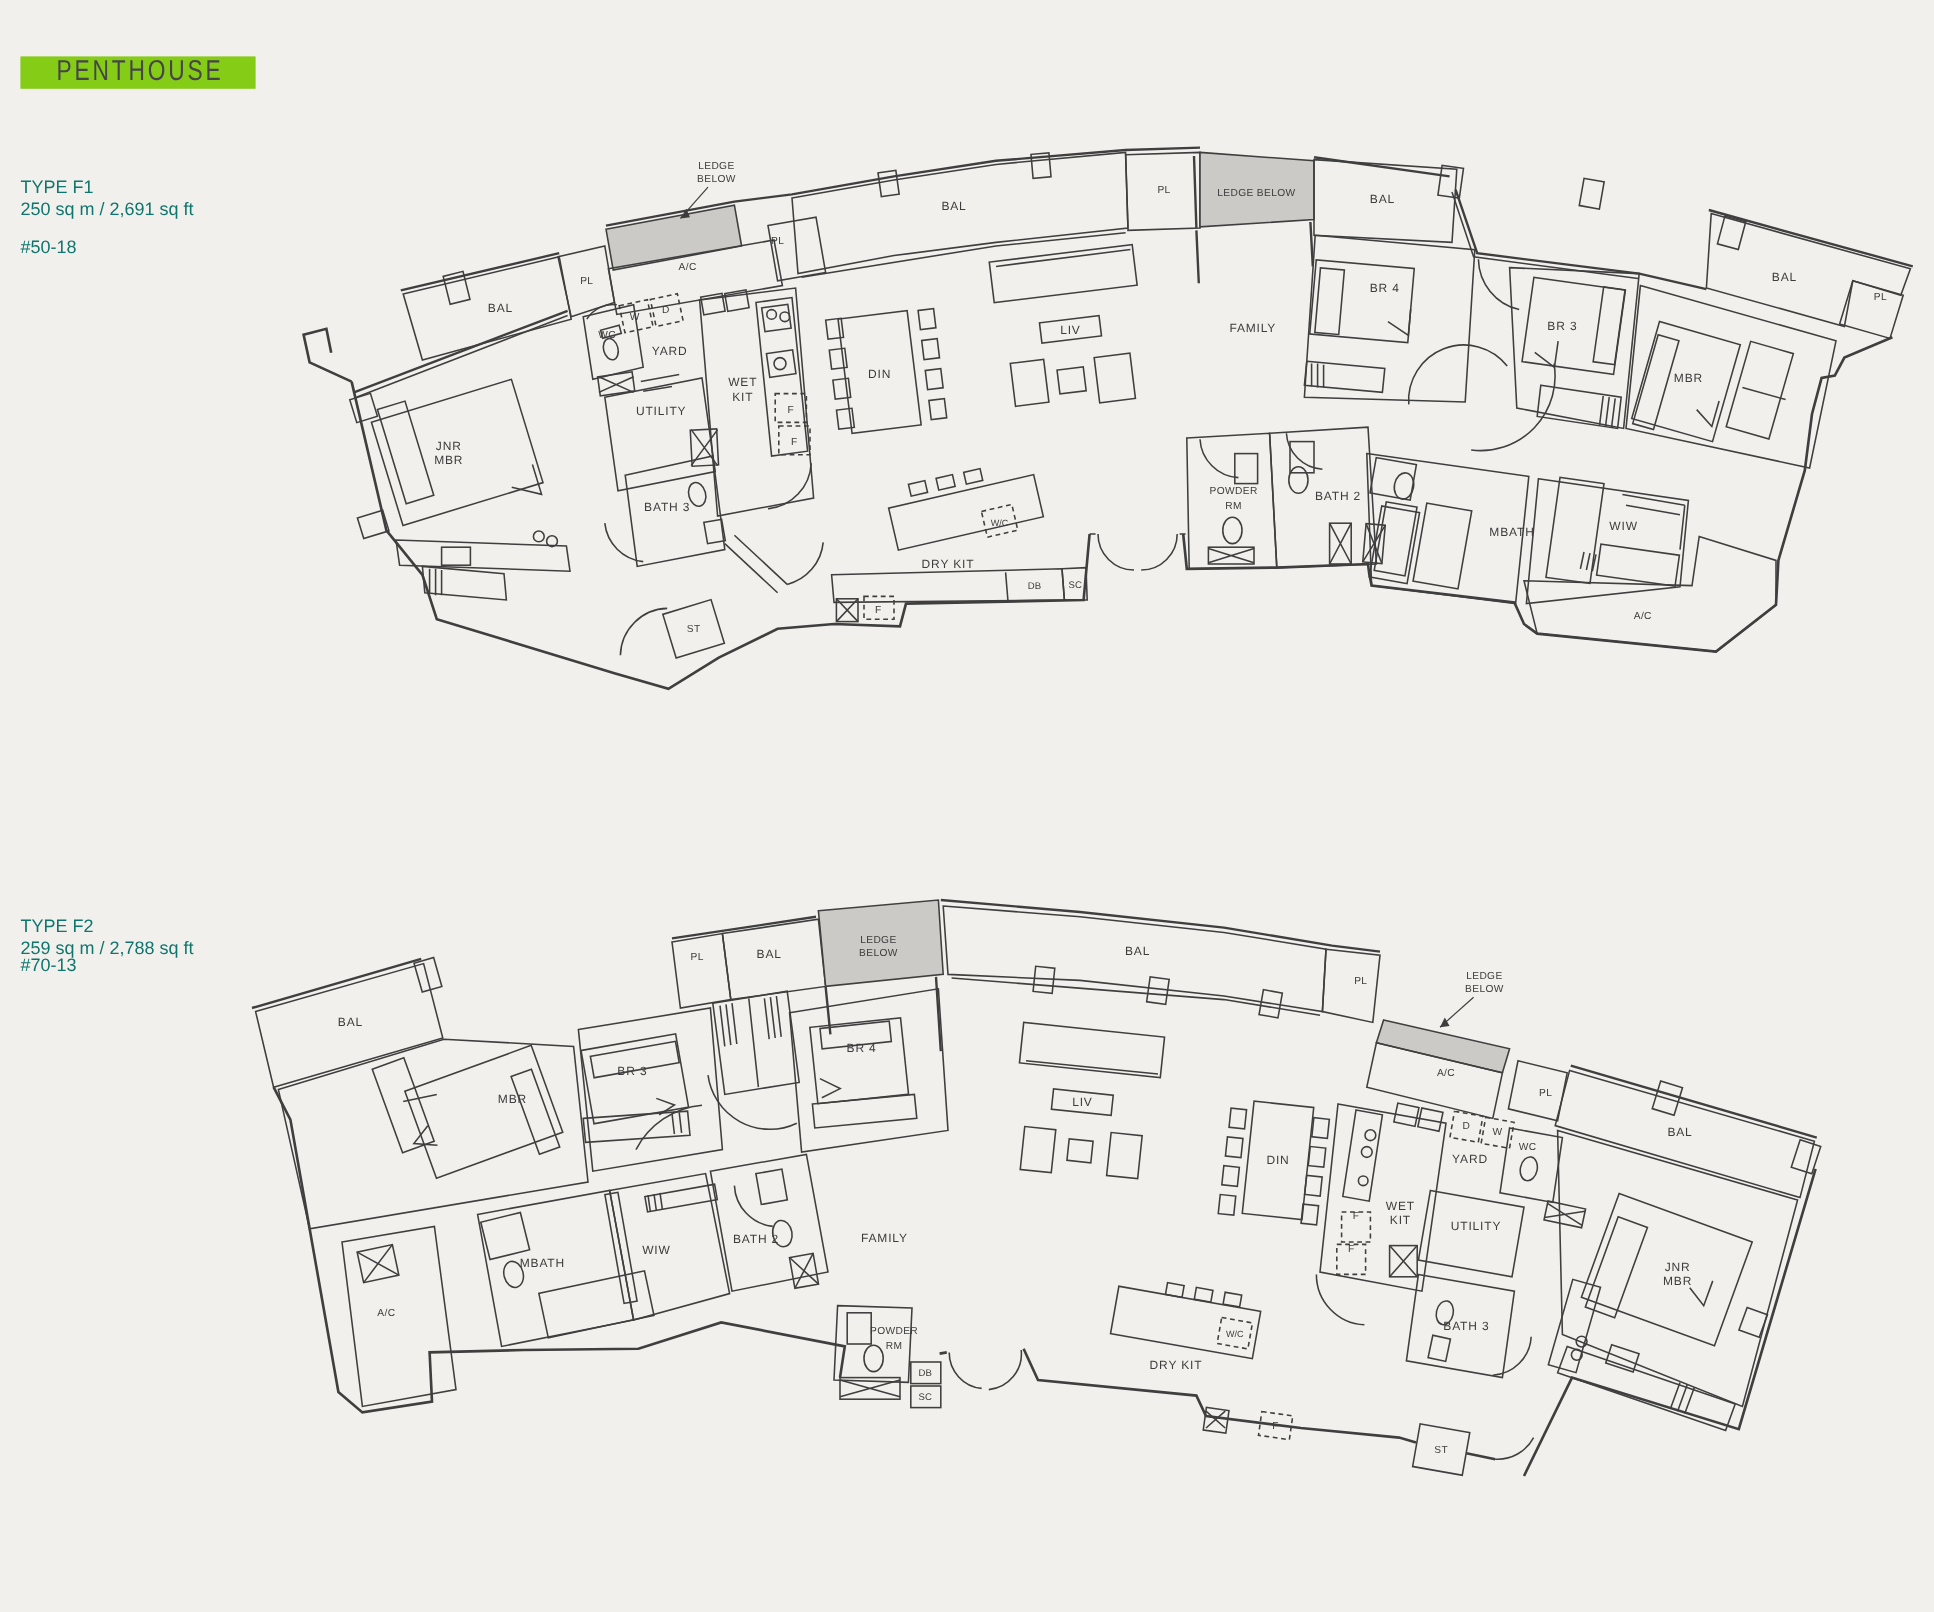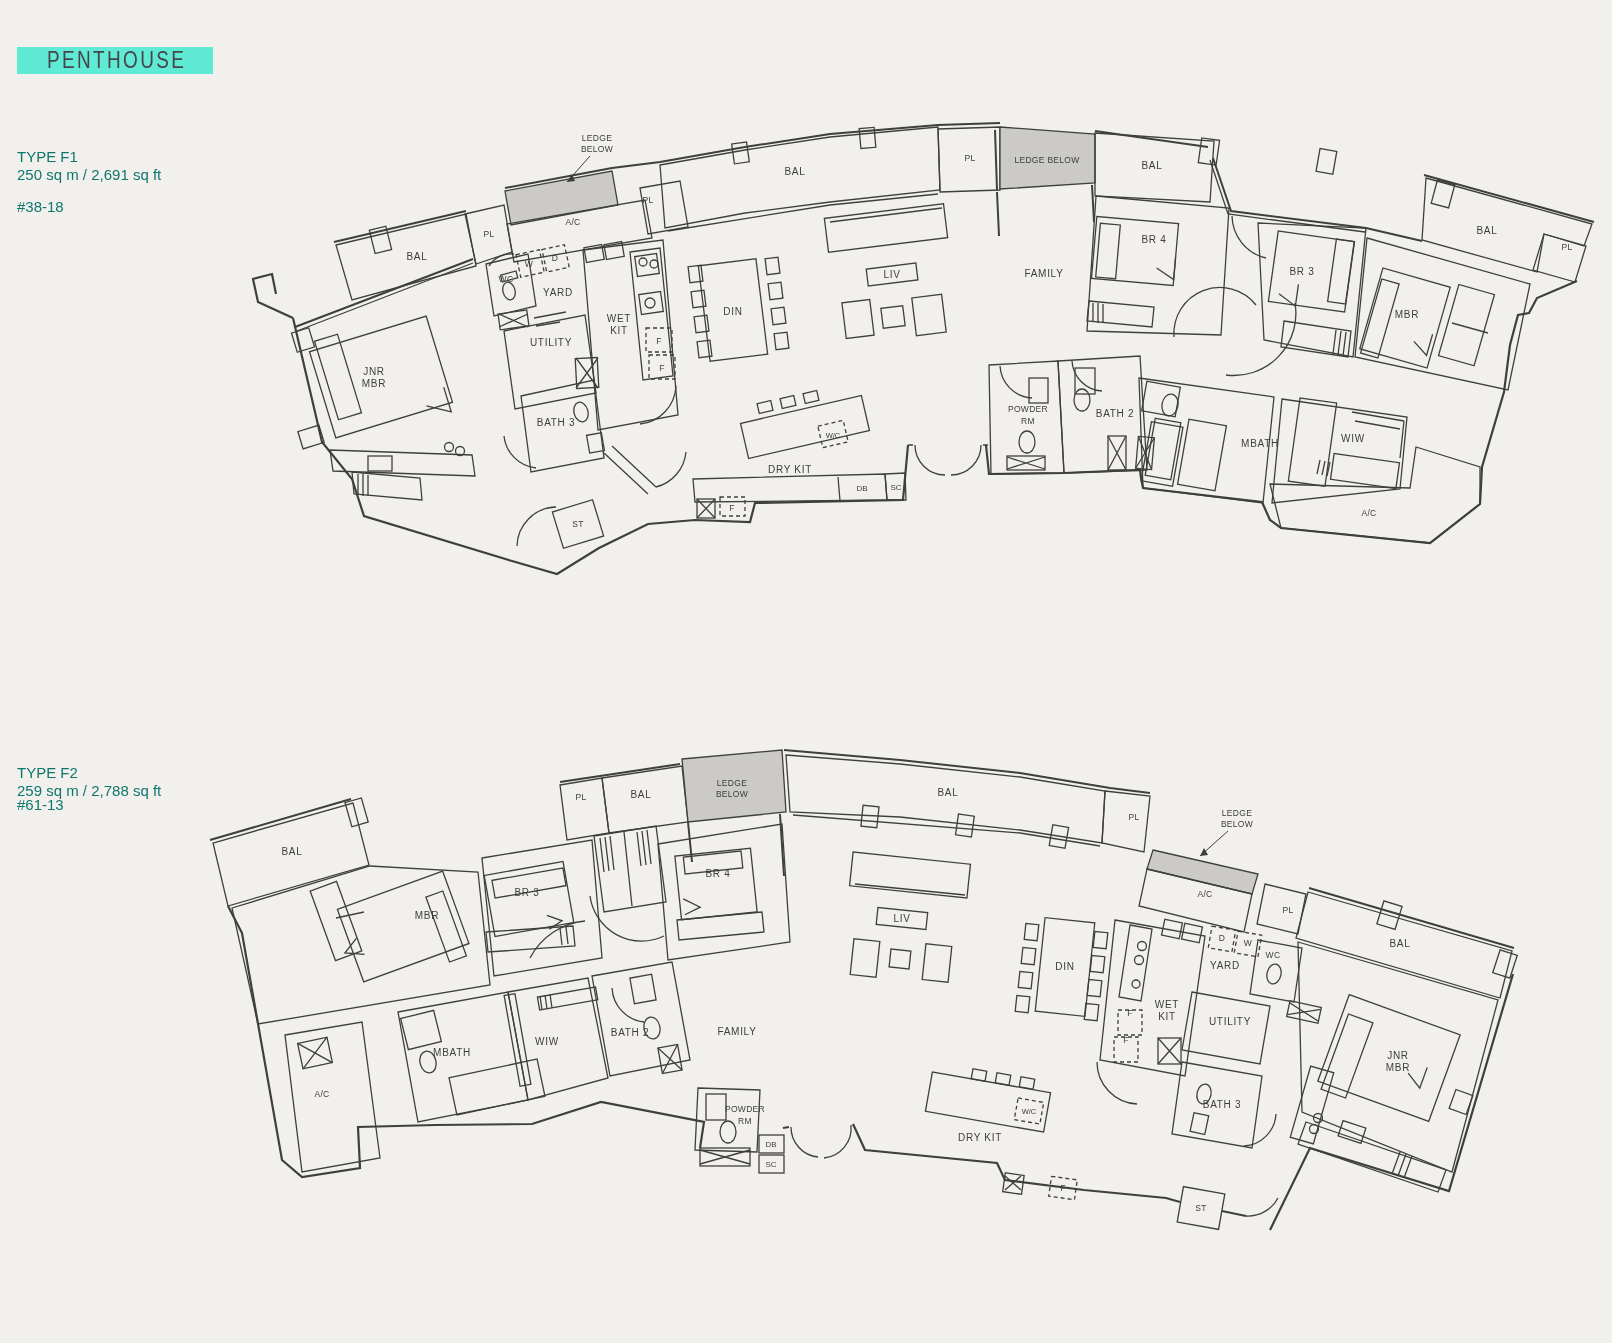--- a/index.html
+++ b/index.html
@@ -1,37 +1,37 @@
 <!DOCTYPE html>
 <html><head>
 <meta charset="utf-8">
 <style>
 html,body{margin:0;padding:0}
 body{width:1612px;height:1343px;background:#f2f0ec;font-family:"Liberation Sans",sans-serif;position:relative;overflow:hidden}
-.badge{position:absolute;left:17px;top:47px;width:196px;height:27px;background:#5eead4;color:#47454a;
+.badge{position:absolute;left:17px;top:47px;width:196px;height:27px;background:#84cc16;color:#47454a;
  font-size:24px;line-height:26px;overflow:hidden}
 .badge span{display:inline-block;transform:scaleX(0.79);transform-origin:0 0;letter-spacing:3px;margin-left:30px}
 .tb{position:absolute;color:#0f766e;font-size:15px;line-height:18px}
 svg{position:absolute;left:0;top:0}
 text{font-family:"Liberation Sans",sans-serif;fill:#3d3d3d}
 .rl{font-size:10px;letter-spacing:0.7px}
 .sl{font-size:8.5px;letter-spacing:0.3px}
 </style>
 </head>
 <body>
 
 <div class="badge"><span>PENTHOUSE</span></div>
 
 <div class="tb" style="left:17px;top:148px">TYPE F1<br>250 sq m / 2,691 sq ft</div>
 
-<div class="tb" style="left:17px;top:198px">#38-18</div>
+<div class="tb" style="left:17px;top:198px">#50-18</div>
 
 <div class="tb" style="left:17px;top:764px">TYPE F2<br>259 sq m / 2,788 sq ft</div>
 
-<div class="tb" style="left:17px;top:796px">#61-13</div>
+<div class="tb" style="left:17px;top:796px">#70-13</div>
 <svg width="1612" height="1343" viewBox="0 0 1612 1343">
 <g id="plan1" stroke="#3f3f3f" stroke-width="1.3" fill="none">
 
 <path stroke-width="2" d="M334,242 L466,211 M505,188 L612,168 L660,162 L745,147 L830,134 L938,125 L1000,123 M1095,131 L1208,147"></path>
 
 <polygon points="336,245 466,214 476,266 352,300"></polygon>
 
 <rect x="372" y="228" width="17" height="24" transform="rotate(-14 380 240)"></rect>
 
 <polygon points="465,214 504,205 512,252 476,264"></polygon>

